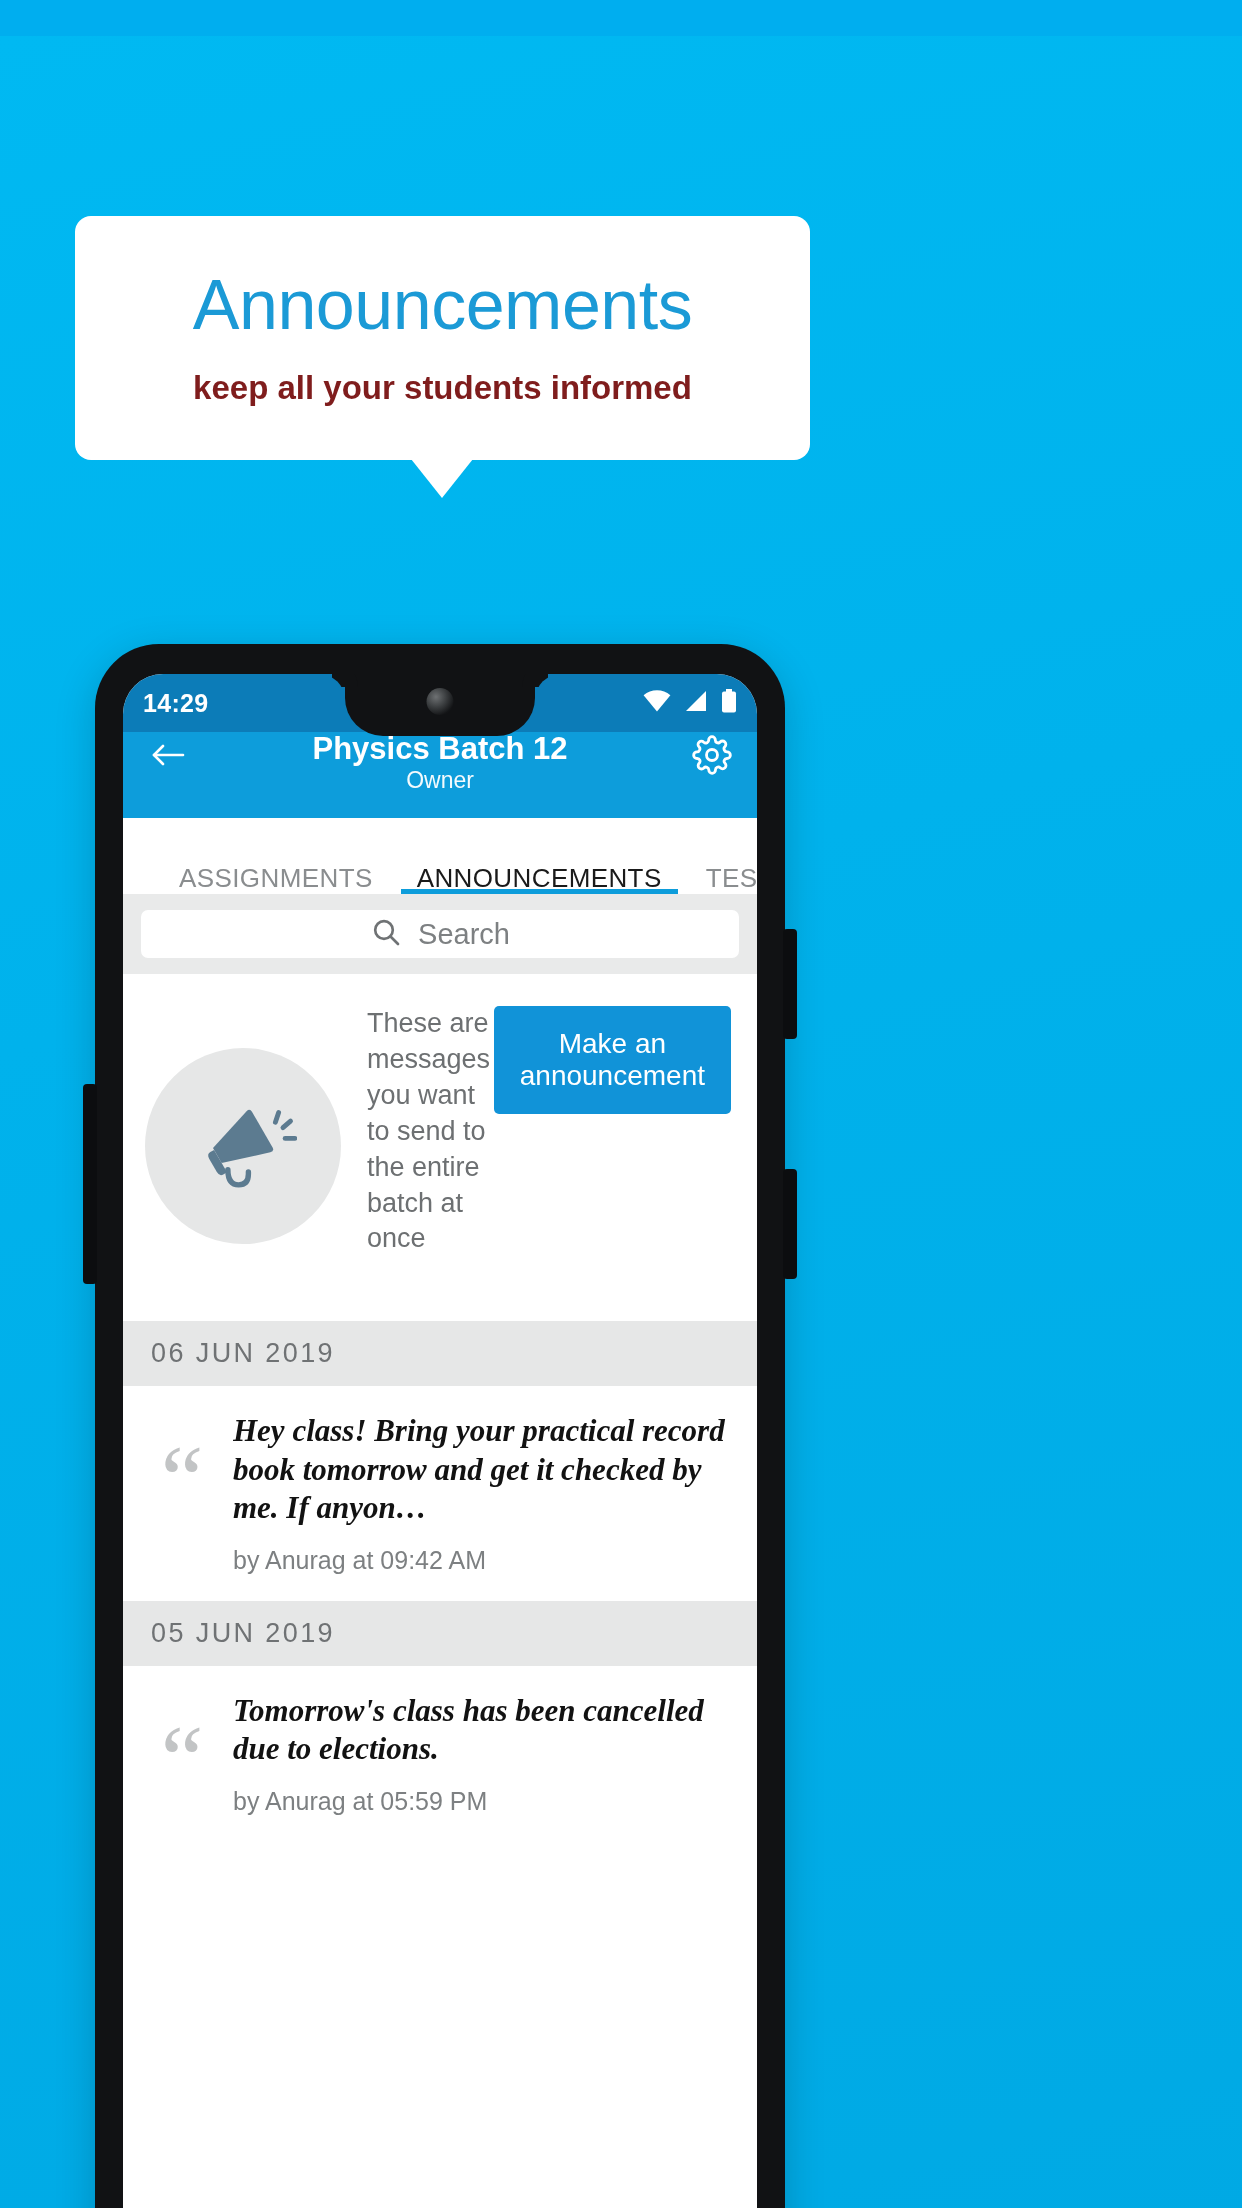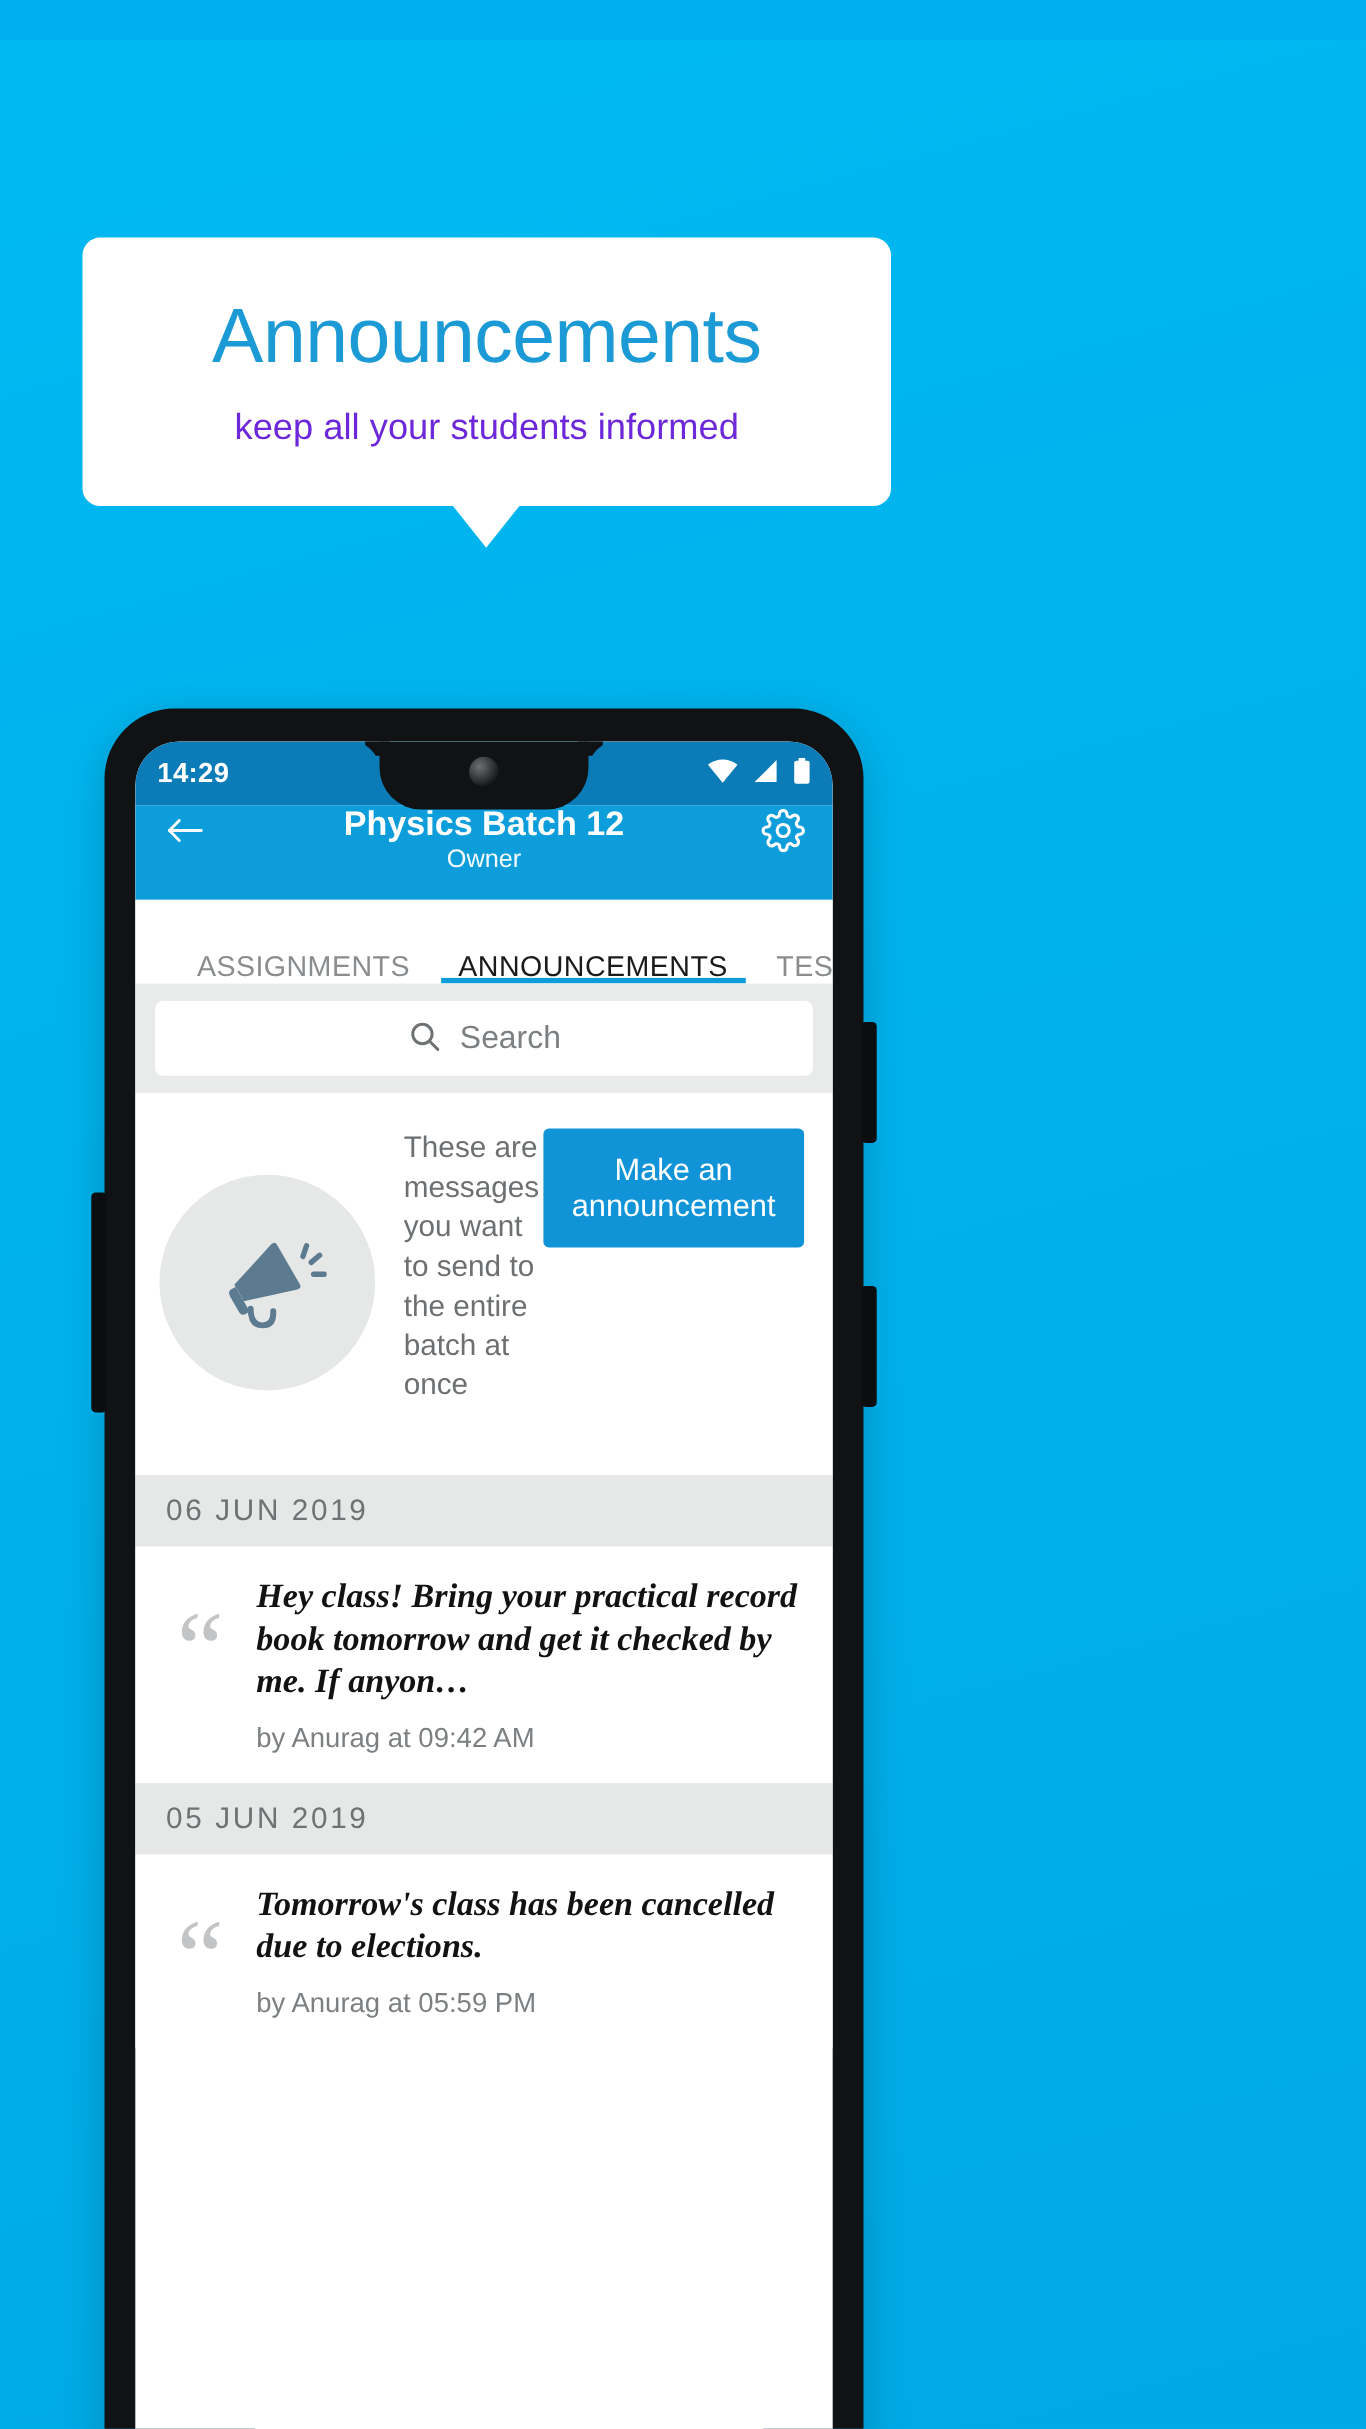--- a/index.html
+++ b/index.html
@@ -40,23 +40,23 @@
   }
   .callout-title {
     color: #1b9ad6;
     font-size: 70px;
     font-weight: 400;
     letter-spacing: -0.5px;
     line-height: 1.05;
     margin: 0 0 26px 0;
   }
   .callout-sub {
-    color: #6d28d9;
+    color: #7f1d1d;
     font-size: 33px;
-    font-weight: 400;
+    font-weight: 700;
     margin: 0;
   }
   .callout-tail {
     position: absolute;
     left: 411px;
     top: 423px;
     width: 0;
     height: 0;
     border-left: 31px solid transparent;
     border-right: 31px solid transparent;
@@ -236,21 +236,21 @@
   }
 
   
   .search-wrap {
     background: #e9eaea;
     padding: 16px 18px;
   }
   .search-box {
     background: #ffffff;
     border-radius: 7px;
-    height: 68px;
+    height: 48px;
     display: flex;
     align-items: center;
     justify-content: center;
     gap: 16px;
     cursor: text;
   }
   .search-placeholder {
     color: #7d8082;
     font-size: 29px;
   }

